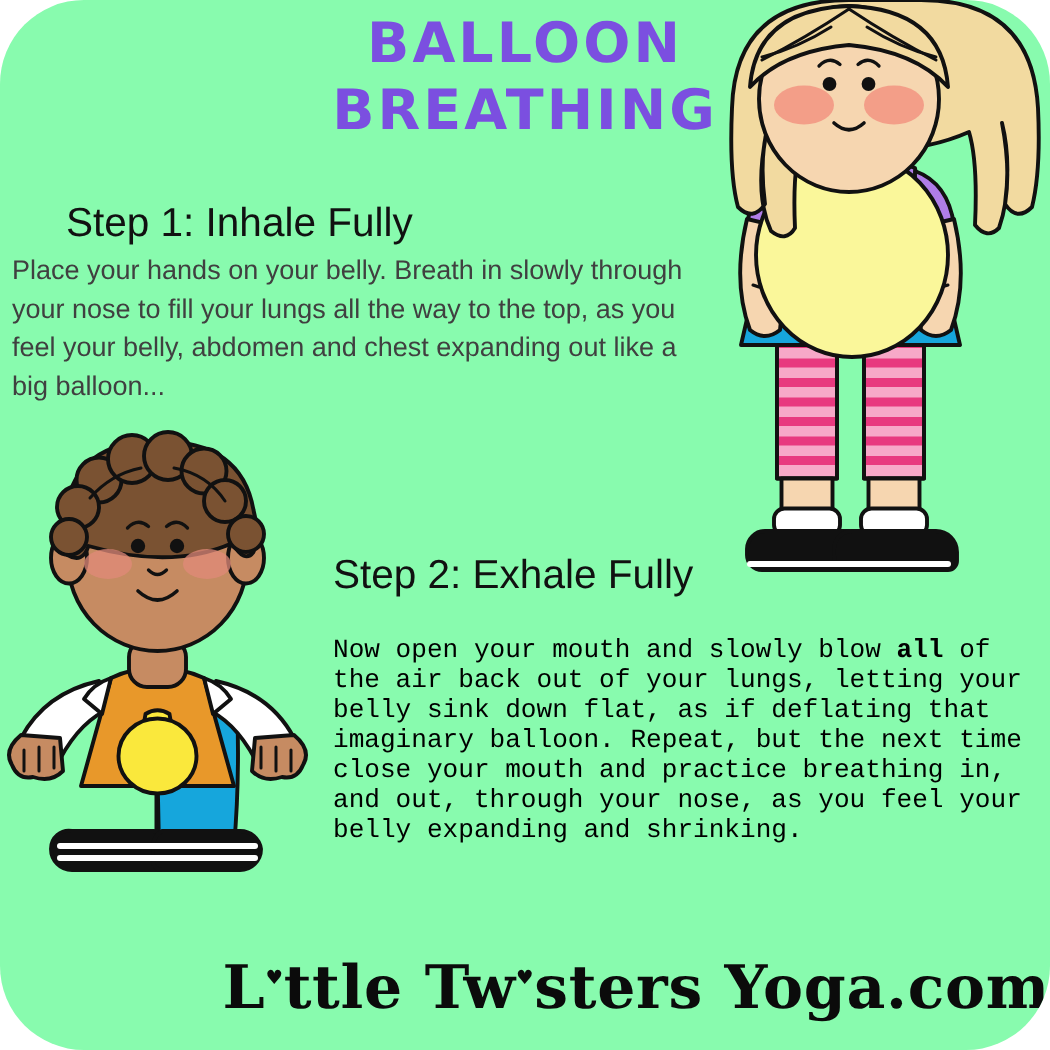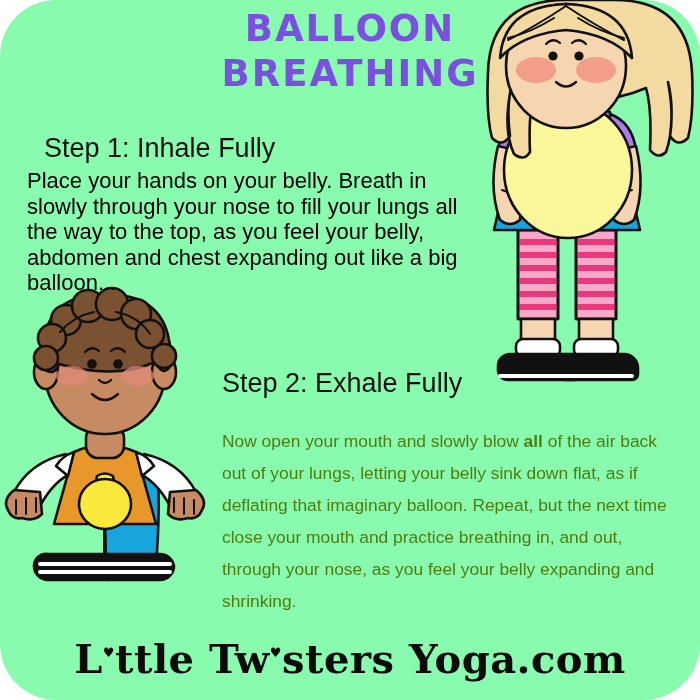--- a/index.html
+++ b/index.html
@@ -21,35 +21,35 @@
 
   
   .step1-head{
     position:absolute;left:8px;top:133px;
     font-size:27px;color:#111;font-family:"Liberation Sans",sans-serif;
     white-space:nowrap;
     margin-left:36px;
   }
   .step1-body{
     position:absolute;left:8px;top:168px;width:460px;
-    font-size:22px;line-height:25.6px;color:#000000;margin-left:19px;
+    font-size:18px;line-height:25.6px;color:#404040;
   }
   .step2-head{
     position:absolute;left:222px;top:368px;
     font-size:27px;color:#111;white-space:nowrap;text-align:center;
   }
   .step2-body{
     position:absolute;left:222px;top:425px;width:462px;
-    font-size:17.4px;line-height:32px;color:#4d7c0f;
+    font-size:17.4px;line-height:20px;color:#000000;font-family:Liberation Mono, monospace;
   }
   .step2-body b{font-weight:bold;}
 
   
   .footer{
-    position:absolute;left:0;right:0;bottom:18px;text-align:center;
+    position:absolute;left:0;right:0;bottom:18px;text-align:right;
     font-family:"DejaVu Serif",serif;font-weight:bold;
     font-size:40px;color:#0b0b0b;letter-spacing:.5px;white-space:nowrap;
   }
   .footer .hrt{font-size:13px;vertical-align:super;position:relative;top:-2px;}
 
   
   .fig{position:absolute;}
   .fig svg{display:block;overflow:visible;}
 </style>
 </head>

